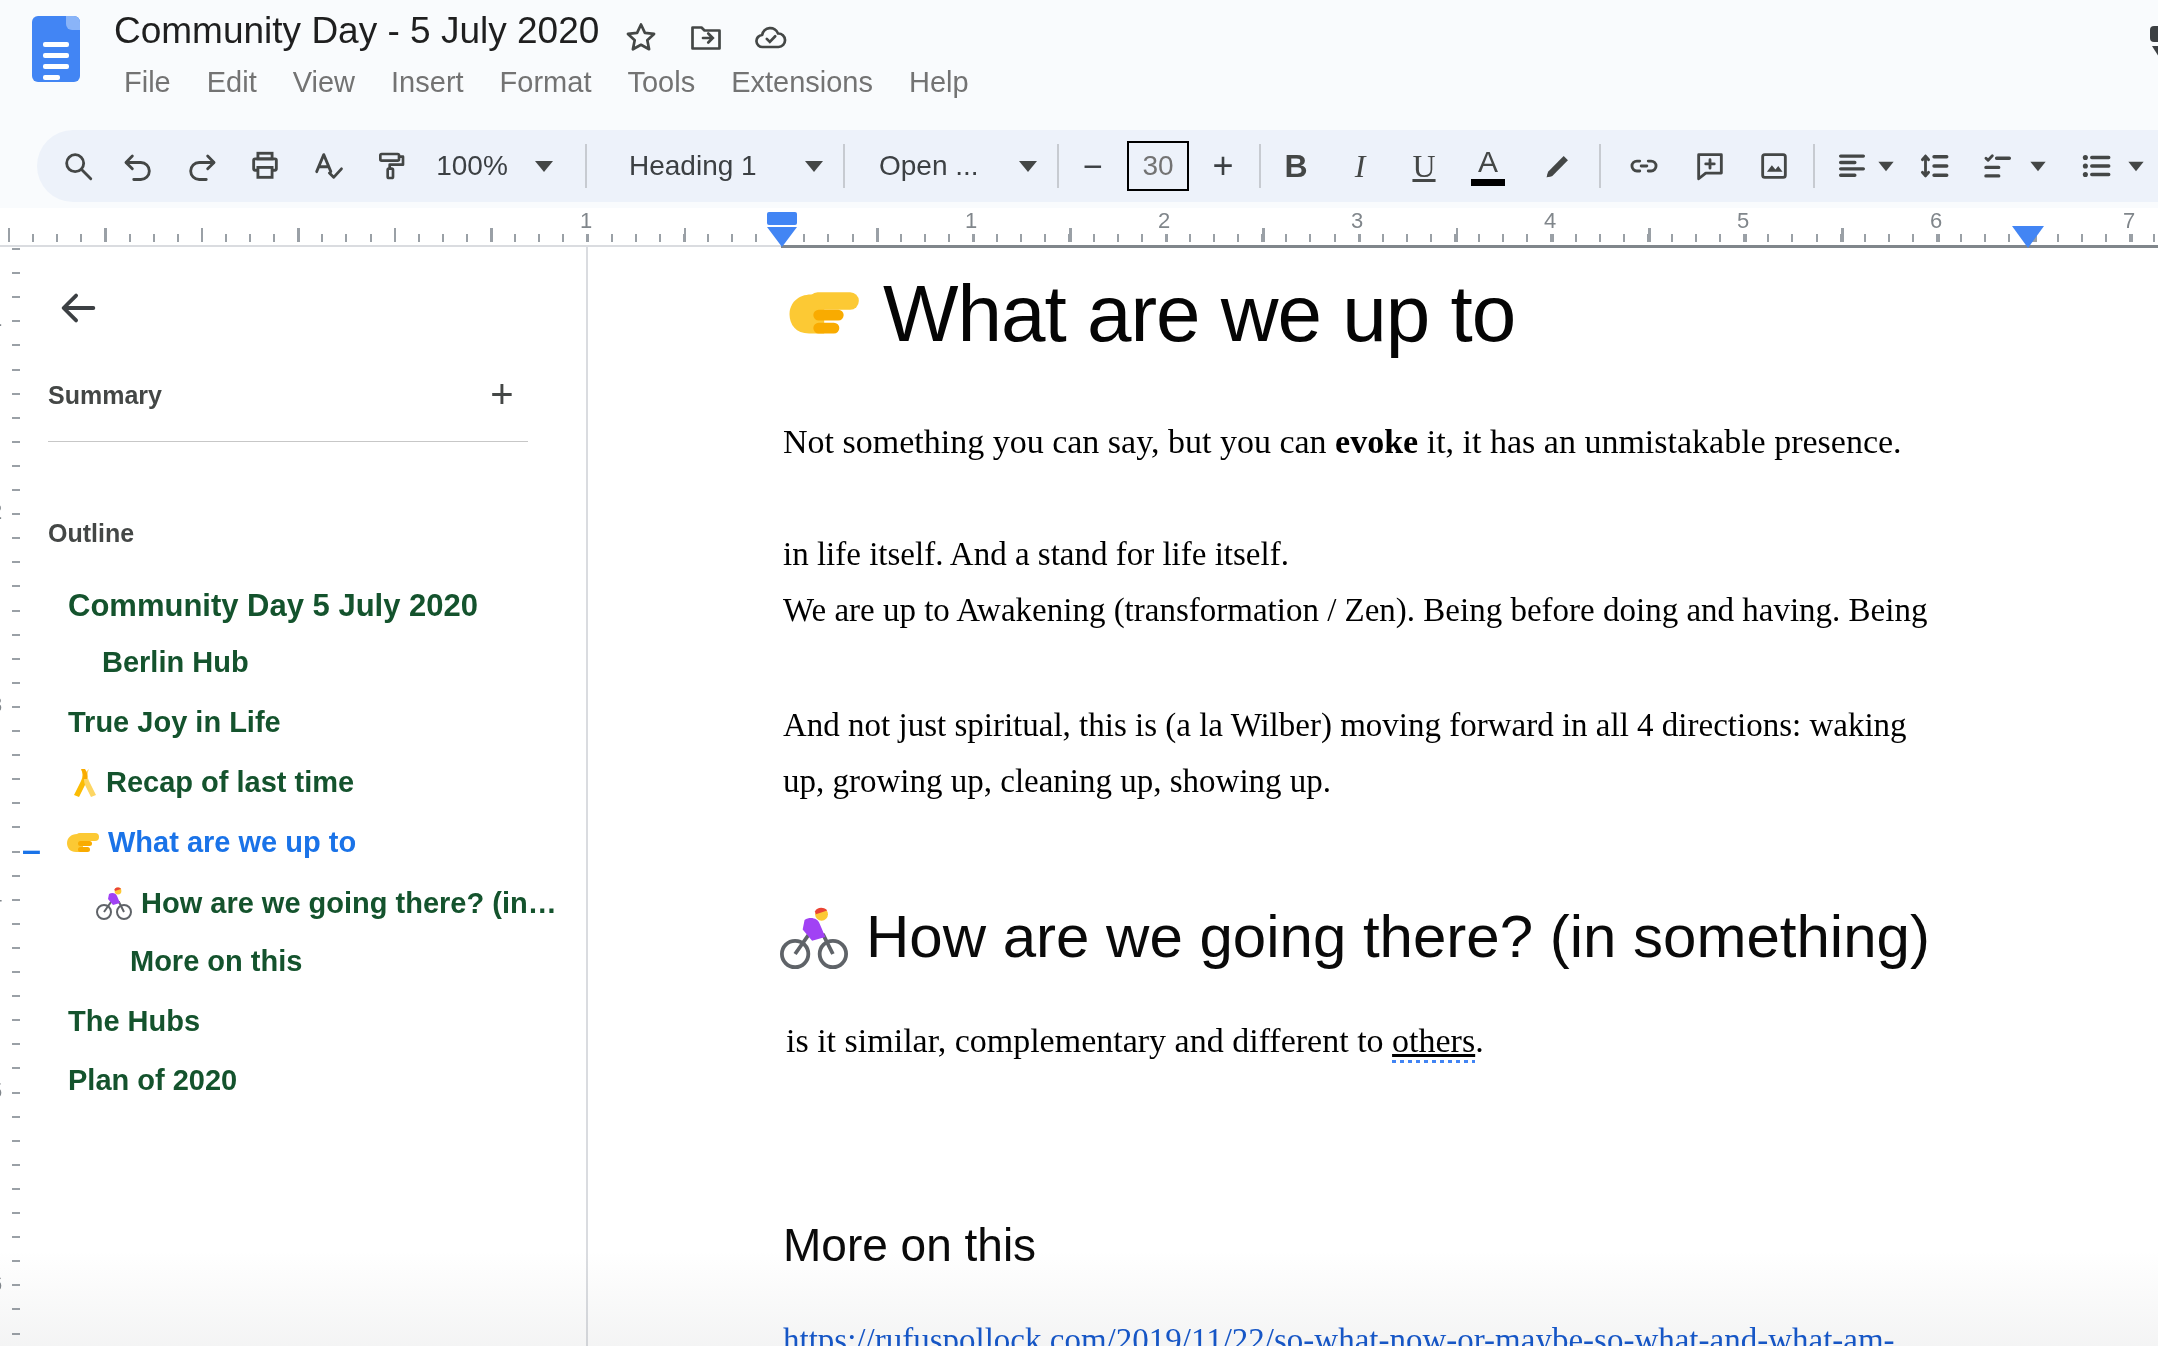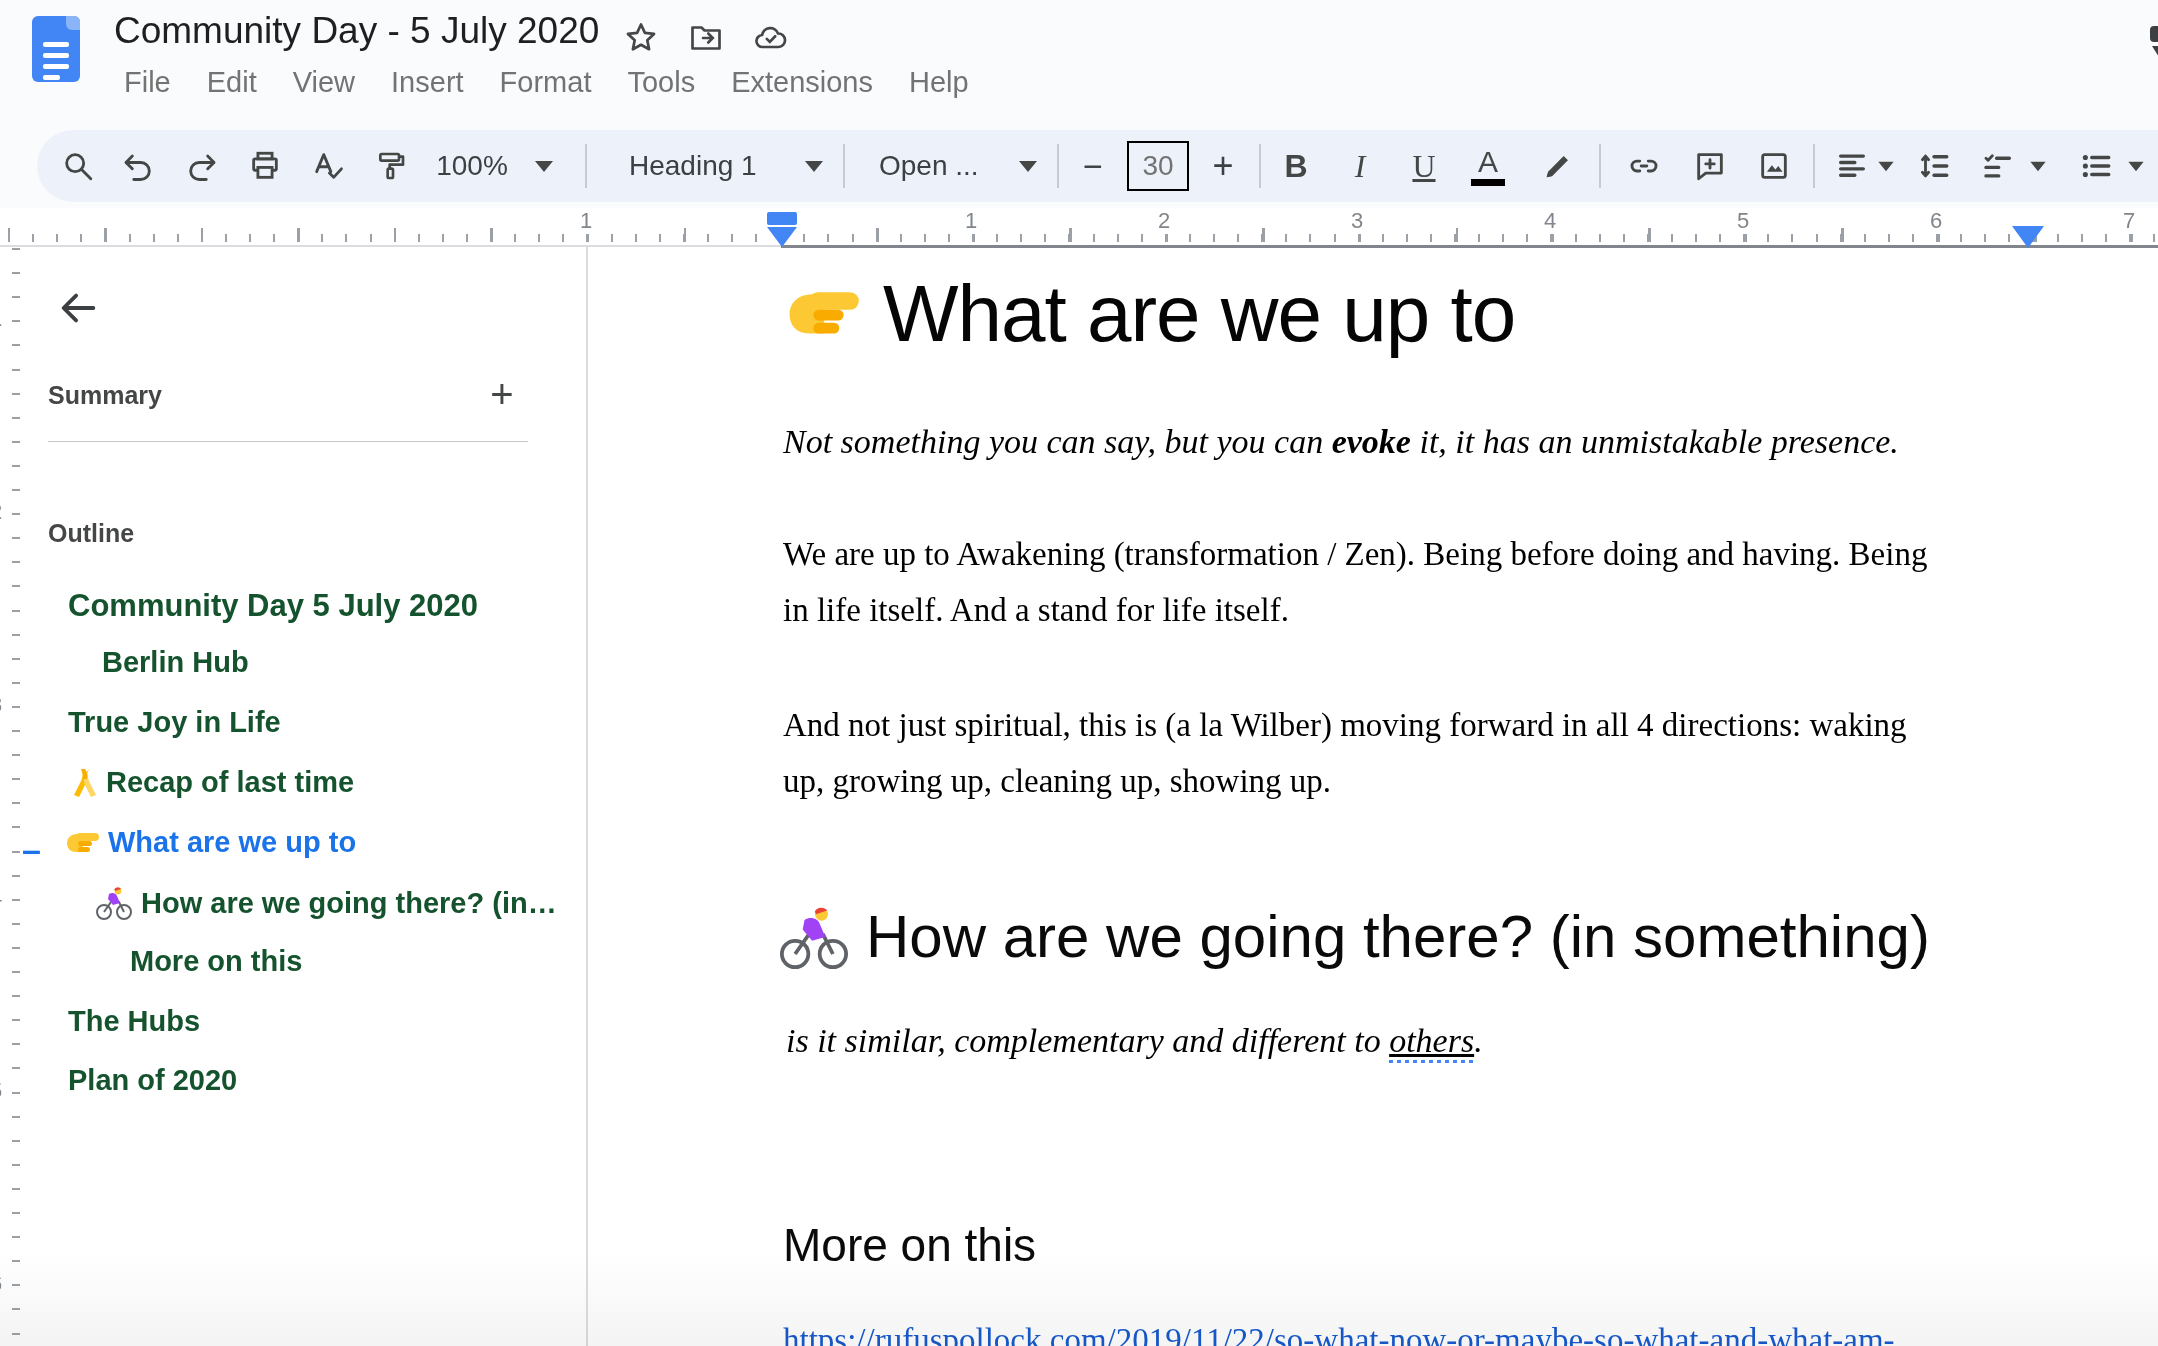--- a/index.html
+++ b/index.html
@@ -52,21 +52,21 @@
   #outline-label{left:48px;top:519px;font-size:25px;font-weight:700;color:#444746;}
   .ol-item{position:absolute;display:flex;align-items:center;gap:8px;font-size:29px;font-weight:700;color:#14532d;white-space:nowrap;}
   .ol-item.active{color:#1a73e8;font-weight:700;}
   .ol-minus{position:absolute;left:22px;top:830px;font-size:34px;color:#1a73e8;font-weight:700;}
   
   #doc-area{left:588px;top:248px;width:1570px;height:1098px;background:#fff;}
   .h1{position:absolute;font-size:80px;color:#050505;display:flex;align-items:center;gap:22px;white-space:nowrap;letter-spacing:-1px;}
   .h2{position:absolute;font-size:60px;color:#0a0a0a;display:flex;align-items:center;gap:16px;white-space:nowrap;}
   .h3{position:absolute;font-size:46px;color:#0a0a0a;white-space:nowrap;}
   .body-serif{position:absolute;font-family:"Liberation Serif",serif;font-size:33px;color:#000;line-height:56px;white-space:nowrap;}
-  .italic{font-style:italic;text-align:right;}
+  .italic{text-align:right;}
   .squiggle{text-decoration:underline;background:repeating-linear-gradient(90deg,#4285f4 0 4px,transparent 4px 8px) bottom/100% 3px no-repeat;padding-bottom:4px;}
   #doc-link{color:#1155cc;text-decoration:underline;}
   #bottom-fade{left:0;top:1250px;width:2158px;height:96px;background:linear-gradient(to bottom,rgba(95,99,104,0) 0%,rgba(95,99,104,0.07) 100%);pointer-events:none;}
   .emoji-svg{flex:0 0 auto;}
 </style>
 </head>
 <body>
 
 <div class="abs" id="chrome-top"></div>
 
@@ -352,22 +352,22 @@
       <rect x="14" y="18" width="12" height="5" rx="2.5" fill="#f9ab00"></rect>
     </svg>
   <span>What are we up to</span>
 </div>
 
 <div class="body-serif italic" style="left:783px;top:414px;font-size:34px">
   <span>Not something you can say, but you can </span><span style="font-weight:700">evoke</span><span> it, it has an unmistakable presence.</span>
 </div>
 
 <div class="body-serif" style="left:783px;top:526px">
+  <span style="display:block">in life itself. And a stand for life itself.</span>
   <span style="display:block">We are up to Awakening (transformation / Zen). Being before doing and having. Being</span>
-  <span style="display:block">in life itself. And a stand for life itself.</span>
 </div>
 
 <div class="body-serif" style="left:783px;top:697px">
   <span style="display:block">And not just spiritual, this is (a la Wilber) moving forward in all 4 directions: waking</span>
   <span style="display:block">up, growing up, cleaning up, showing up.</span>
 </div>
 
 <div class="h2" style="left:778px;top:902px">
   <svg class="emoji-svg" width="72" height="68" viewBox="0 0 38 36">
       <circle cx="9" cy="27" r="7" fill="none" stroke="#5f6368" stroke-width="2"></circle>

